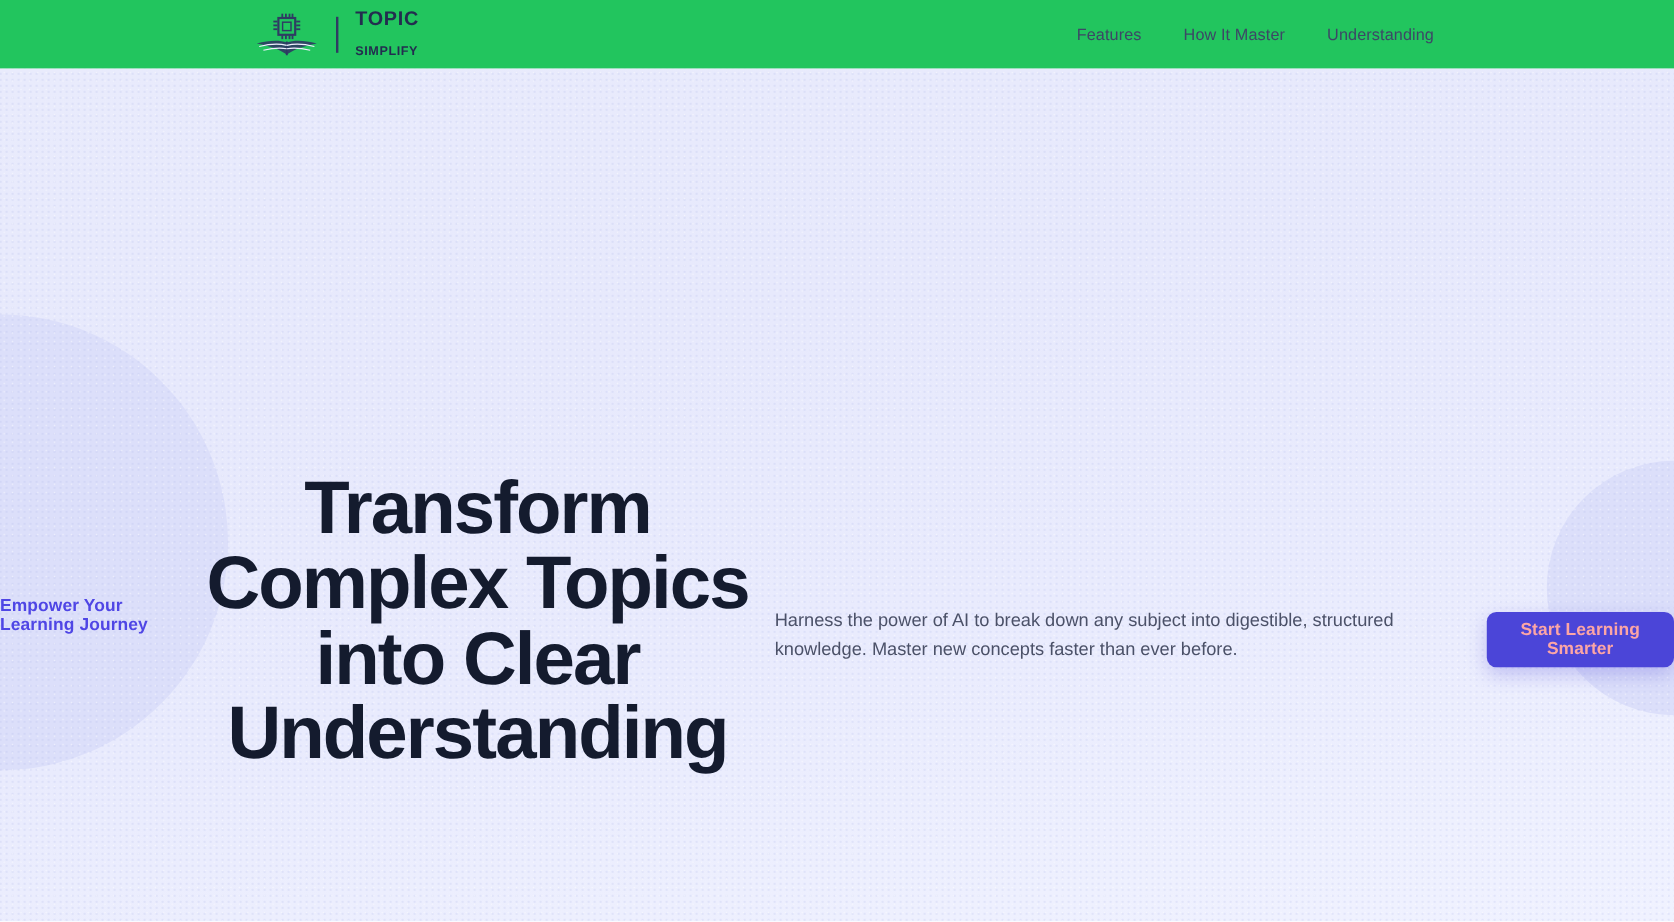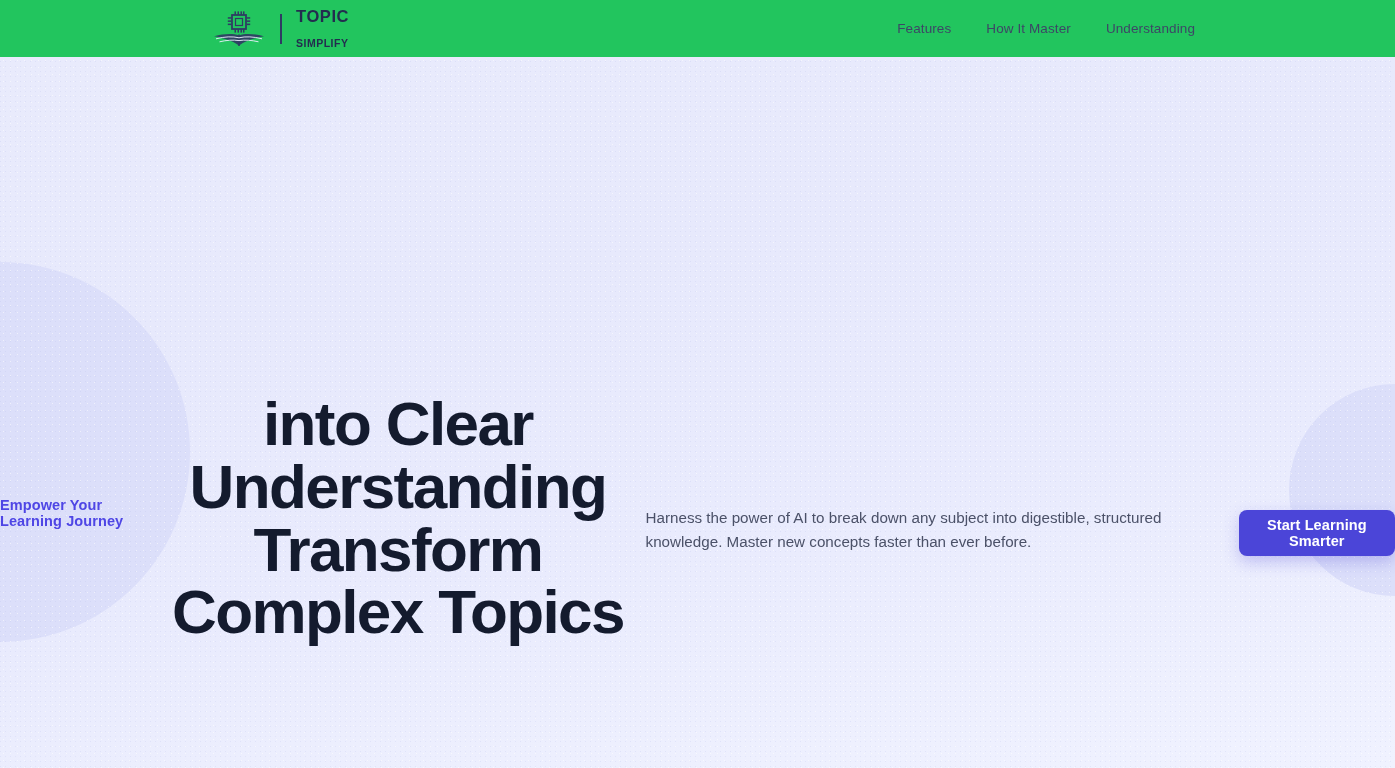--- a/index.html
+++ b/index.html
@@ -203,21 +203,21 @@
   .hero-cta {
     margin-top: 29px;
     display: inline-flex;
     align-items: center;
     justify-content: center;
     height: 46px;
     padding: 0 26px;
     border: none;
     border-radius: 8px;
     background: #4b45d8;
-    color: #ffffff;
+    color: #fca5a5;
     font-family: inherit;
     font-size: 14.5px;
     font-weight: 700;
     letter-spacing: 0.1px;
     cursor: pointer;
     box-shadow: 0 6px 16px rgba(75, 69, 216, 0.28);
   }
 </style>
 </head>
 <body>
@@ -280,22 +280,22 @@
 
     <div class="blob blob-left"></div>
     <div class="blob blob-right"></div>
     <div class="hero-noise"></div>
 
     <div class="hero-inner">
 
       <div class="hero-eyebrow">Empower Your Learning Journey</div>
 
       <h1 class="hero-title">
+        <span class="hero-title-line">Transform Complex Topics</span>
         <span class="hero-title-line">into Clear Understanding</span>
-        <span class="hero-title-line">Transform Complex Topics</span>
       </h1>
 
       <p class="hero-subtitle">Harness the power of AI to break down any subject into digestible, structured knowledge. Master new concepts faster than ever before.</p>
 
       <button class="hero-cta" type="button">Start Learning Smarter</button>
 
     </div>
   </section>
 
 </div>

